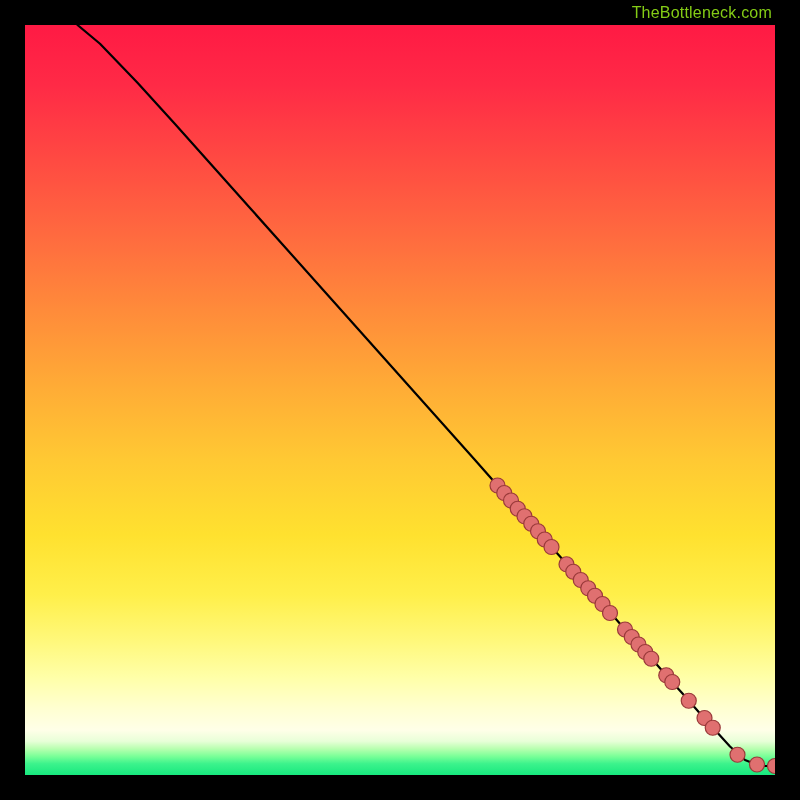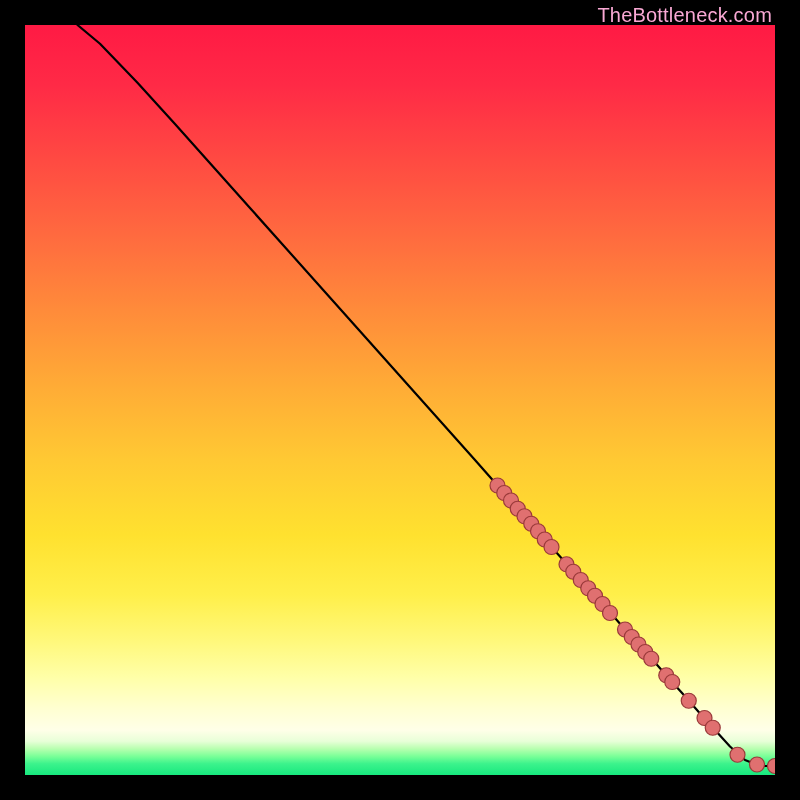--- a/index.html
+++ b/index.html
@@ -43,22 +43,22 @@
       #b8ffb0 96.5%,
       #7aff98 97.5%,
       #3cf38c 98.5%,
       #17e87e 100%
     );
   }
   .attribution {
     position: absolute;
     top: 4px;
     right: 28px;
-    color: #f9a8d4;
-    font-size: 20px;
+    color: #84cc16;
+    font-size: 16px;
     font-weight: 400;
     letter-spacing: 0.2px;
   }
   svg.overlay {
     position: absolute;
     left: 0;
     top: 0;
     width: 750px;
     height: 750px;
   }

